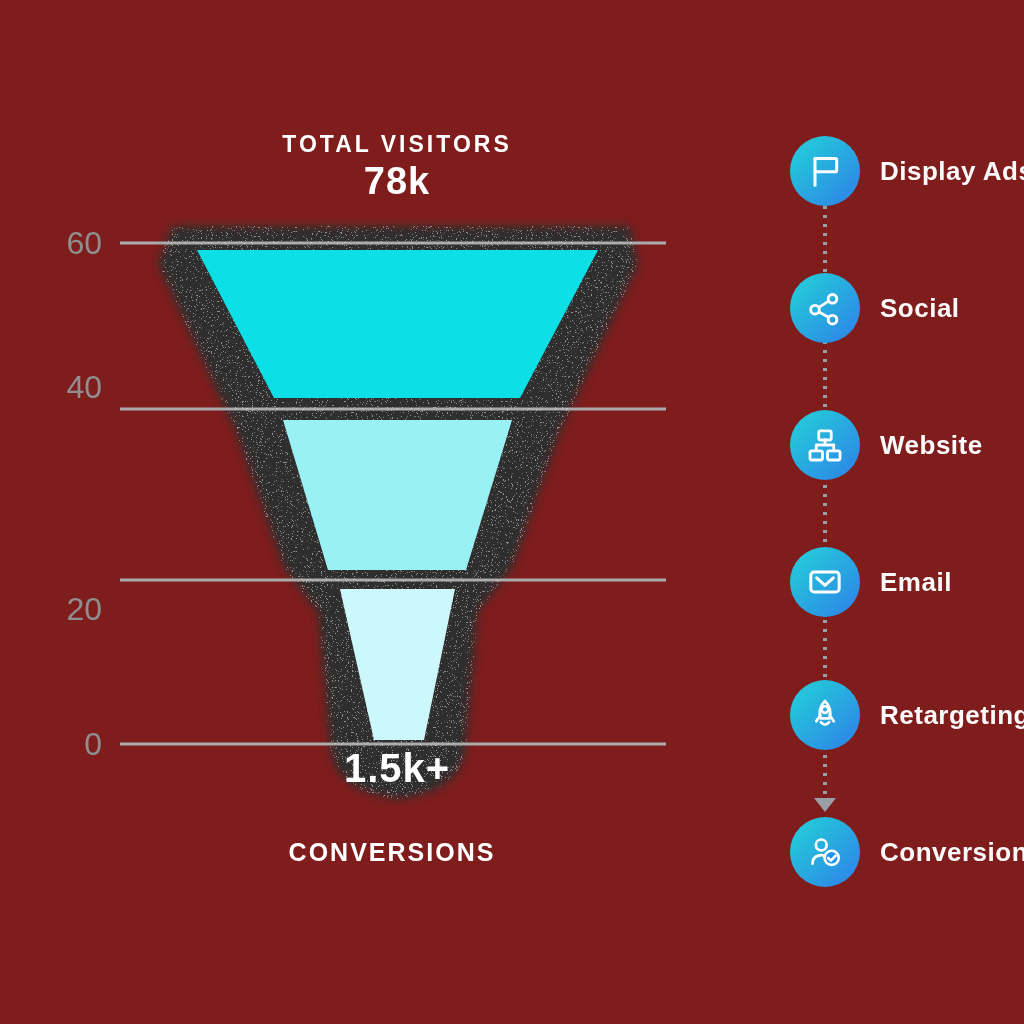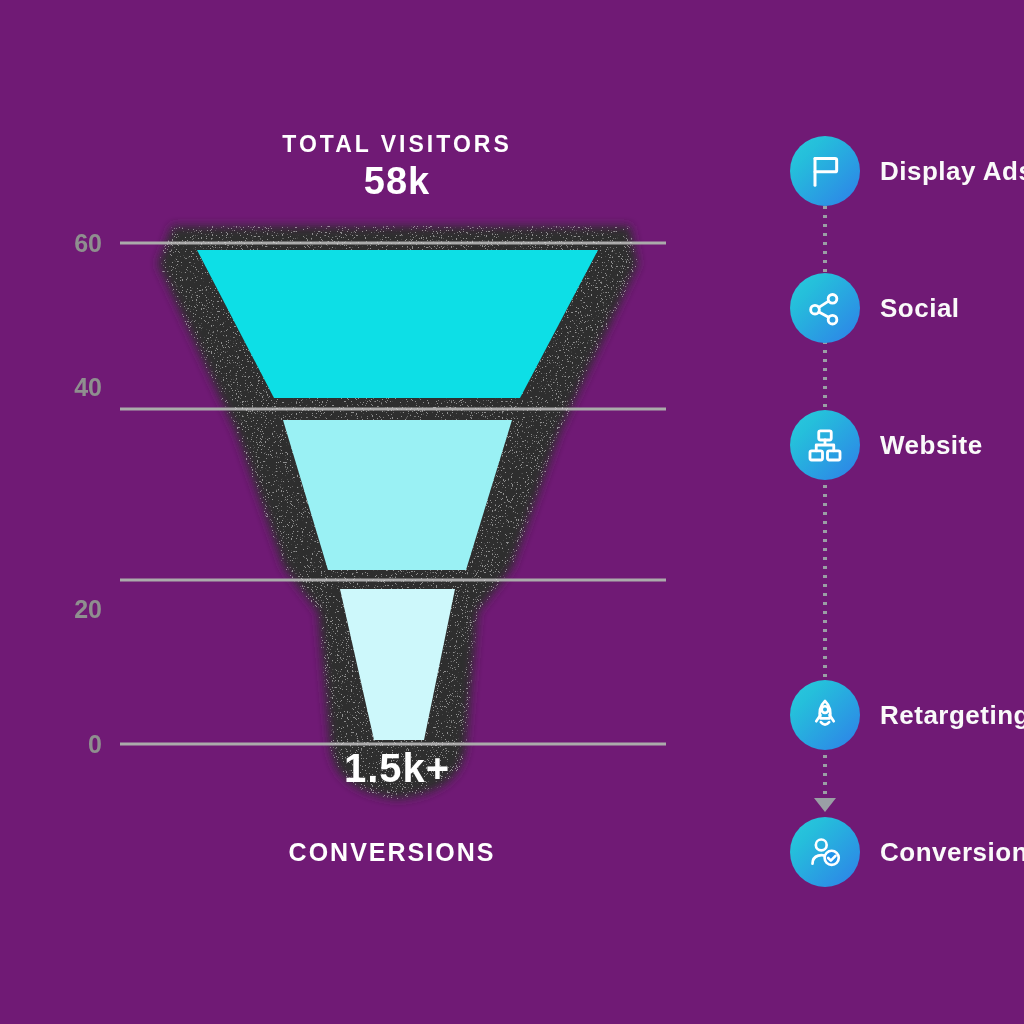--- a/index.html
+++ b/index.html
@@ -1,32 +1,32 @@
 <!DOCTYPE html>
 <html><head>
 <meta charset="utf-8">
 <style>
   html,body{margin:0;padding:0;background:#000;}
   .canvas{
-    position:relative;width:1024px;height:1024px;background:#701a75;overflow:hidden;
+    position:relative;width:1024px;height:1024px;background:#7f1d1d;overflow:hidden;
     font-family:"Liberation Sans",sans-serif;
   }
   .abs{position:absolute;}
   
   .chart-title{
     left:197px;top:131px;width:400px;text-align:center;
     color:#fff;font-size:23px;font-weight:800;letter-spacing:3px;
   }
   .chart-total{
     left:197px;top:160px;width:400px;text-align:center;
     color:#fff;font-size:38px;font-weight:800;letter-spacing:1px;
   }
   .ytick{
     width:80px;left:22px;text-align:right;
-    color:#8F8F8F;font-size:25px;font-weight:700;line-height:30px;
+    color:#8F8F8F;font-size:32px;font-weight:400;line-height:30px;
   }
   .bottom-value{
     left:197px;top:746px;width:400px;text-align:center;
     color:#fff;font-size:40px;font-weight:800;letter-spacing:1px;
   }
   .bottom-label{
     left:192px;width:400px;text-align:center;
     color:#fff;font-size:25px;font-weight:800;letter-spacing:2px;
   }
   
@@ -80,21 +80,21 @@
 
     <path d="M 172 226 L 630 226 L 638 264 L 560 432 L 512 568 L 478 612 L 466 746
          Q 462 792 398 799 Q 334 792 330 746 L 318 612 L 284 568 L 236 432 L 158 264 Z" fill="#2D2D2D" filter="url(#dots)" opacity="0.55"></path>
 
     <polygon points="197,250 598,250 520,398 274,398" fill="#0DDFE6"></polygon>
     <polygon points="283,420 512,420 466,570 328,570" fill="#9AF1F4"></polygon>
     <polygon points="340,589 455,589 424,740 374,740" fill="#CDF8FB"></polygon>
   </svg>
 
   <div class="abs chart-title">TOTAL VISITORS</div>
-  <div class="abs chart-total">58k</div>
+  <div class="abs chart-total">78k</div>
 
   <div class="abs ytick" style="top:228px">60</div>
   <div class="abs ytick" style="top:372px">40</div>
   <div class="abs ytick" style="top:594px">20</div>
   <div class="abs ytick" style="top:729px">0</div>
 
   <div class="abs bottom-value">1.5k+</div>
   <div class="abs bottom-label" style="top:838px">CONVERSIONS</div>
 
   <div class="abs connector"></div>
@@ -128,20 +128,29 @@
       <svg class="icon-svg" width="40" height="40" viewBox="-24 -24 48 48" fill="none" stroke="#fff" stroke-width="3.4" stroke-linecap="round" stroke-linejoin="round">
         <rect x="-7.5" y="-17" width="15" height="11" rx="2"></rect>
         <rect x="-18" y="7" width="15" height="11" rx="2"></rect>
         <rect x="3" y="7" width="15" height="11" rx="2"></rect>
         <path d="M0 -6 V0 M-10.5 0 H10.5 M-10.5 0 V7 M10.5 0 V7"></path>
       </svg>
     </div>
     <div class="step-label">Website</div>
   </div>
 
+  <div class="abs step-row" style="top:547px">
+    <div class="step-circle">
+      <svg class="icon-svg" width="40" height="40" viewBox="-24 -24 48 48" fill="none" stroke="#fff" stroke-width="3.6" stroke-linecap="round" stroke-linejoin="round">
+        <rect x="-17" y="-12" width="34" height="24" rx="4"></rect>
+        <path d="M-10 -5 L0 4 L10 -5"></path>
+      </svg>
+    </div>
+    <div class="step-label">Email</div>
+  </div>
 
   <div class="abs step-row" style="top:680px">
     <div class="step-circle">
       <svg class="icon-svg" width="40" height="40" viewBox="-24 -24 48 48" fill="none" stroke="#fff" stroke-width="3.2" stroke-linecap="round" stroke-linejoin="round">
         <path d="M0 -17 C5.5 -11.5 7.5 -3.5 5.5 4 L-5.5 4 C-7.5 -3.5 -5.5 -11.5 0 -17 Z"></path>
         <circle cx="0" cy="-6.5" r="4"></circle>
         <path d="M-5.5 0 L-10.5 7.5"></path>
         <path d="M5.5 0 L10.5 7.5"></path>
         <path d="M-5 8.5 Q0 14.5 5 8.5"></path>
       </svg>

